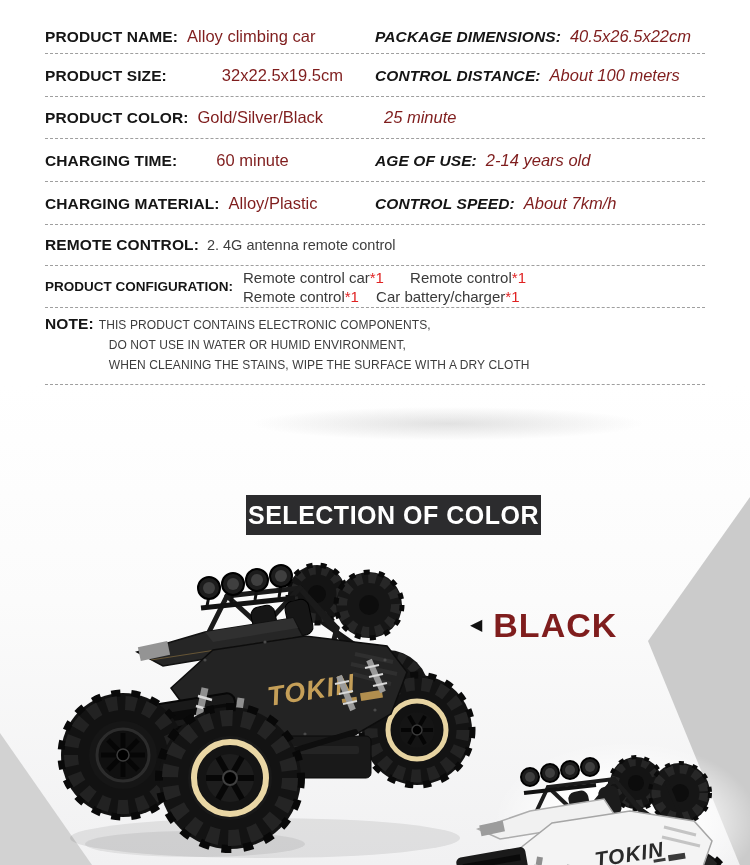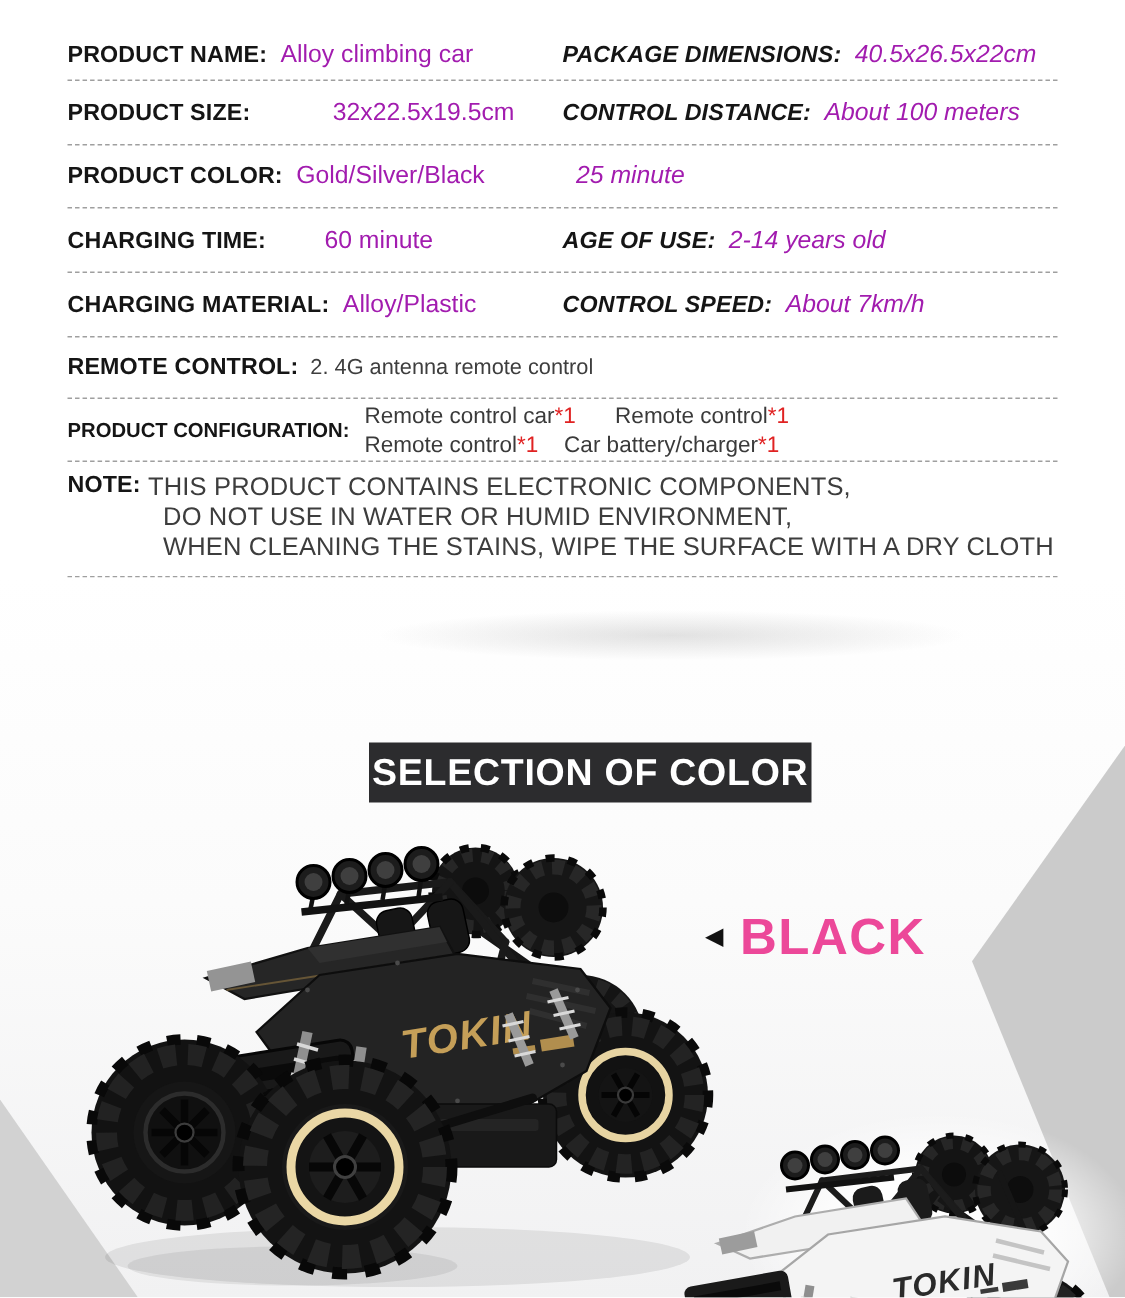--- a/index.html
+++ b/index.html
@@ -7,48 +7,48 @@
         font-family:"Liberation Sans",sans-serif;-webkit-font-smoothing:antialiased;}
 
   
   .spec-table{position:absolute;left:45px;top:20px;width:660px;}
   .row{display:flex;align-items:center;border-bottom:1px dashed #9f9f9f;box-sizing:border-box;}
   .r1{height:34px}.r2{height:43px}.r3{height:42px}.r4{height:43px}.r5{height:43px}
   .r6{height:41px}.r7{height:42px}.r8{height:77px;align-items:flex-start;padding-top:7px;}
   .cell-l{width:330px;display:flex;align-items:baseline;}
   .cell-r{flex:1;display:flex;align-items:baseline;font-style:italic;}
   .lbl{font-weight:bold;font-size:15.5px;color:#151515;white-space:nowrap;letter-spacing:.1px;}
-  .val{font-size:16.5px;color:#a21caf;margin-left:9px;white-space:nowrap;}
+  .val{font-size:16.5px;color:#7f1d1d;margin-left:9px;white-space:nowrap;}
   .gap-a .val{margin-left:55px;} .gap-b .val{margin-left:39px;text-align:center;}
   .val-sm{font-size:14.5px;color:#3e3e3e;margin-left:8px;}
   .cfg-lbl{font-weight:bold;font-size:13.5px;color:#151515;white-space:nowrap;}
   .cfg-block{margin-left:10px;font-size:15px;line-height:19px;color:#3a3a3a;}
   .cfg-item{white-space:nowrap;}
   .cfg-gap1{margin-left:22px;} .cfg-gap2{margin-left:13px;}
   .qty{color:#e02222;}
-  .note-lines{margin-left:5px;font-size:17px;line-height:20px;color:#3d3d3d;letter-spacing:.1px;}
+  .note-lines{margin-left:5px;font-size:12px;line-height:20px;color:#3d3d3d;letter-spacing:.1px;}
   .note-line + .note-line{padding-left:10px;}
 
   
   .photo-bg{position:absolute;left:0;top:385px;width:750px;height:480px;
             background:linear-gradient(180deg,#ffffff 0%,#fbfbfb 45%,#f1f1f2 100%);}
   .smudge{position:absolute;left:140px;top:402px;width:560px;height:48px;
           background:radial-gradient(ellipse 50% 50% at 55% 45%, rgba(110,110,110,.20), rgba(110,110,110,0) 70%);}
   .chevron{position:absolute;left:648px;top:497px;width:102px;height:368px;background:#cbcbcb;
            clip-path:polygon(100% 0, 0 39.1%, 90% 100%, 100% 100%);}
   .corner-tri{position:absolute;left:0;top:733px;width:92px;height:132px;background:#d2d2d2;
               clip-path:polygon(0 0, 100% 100%, 0 100%);}
   .glow{position:absolute;left:450px;top:705px;width:320px;height:195px;
         background:radial-gradient(ellipse 55% 55% at 55% 60%, rgba(255,255,255,.95) 35%, rgba(255,255,255,0) 75%);}
   .banner{position:absolute;left:246px;top:495px;width:295px;height:40px;background:#2c2c2e;
           color:#ffffff;display:flex;align-items:center;justify-content:center;
           font-weight:bold;font-size:25px;letter-spacing:.5px;}
   .color-label{position:absolute;left:470px;top:608px;display:flex;align-items:center;}
   .arrow{font-size:16px;color:#111;margin-right:11px;line-height:1;}
-  .color-name{font-size:34px;font-weight:bold;color:#ec4899;letter-spacing:1px;line-height:1;}
+  .color-name{font-size:34px;font-weight:bold;color:#7f1d1d;letter-spacing:1px;line-height:1;}
   .truck-black{position:absolute;left:55px;top:550px;width:430px;height:315px;}
   .truck-silver{position:absolute;left:428px;top:745px;width:345px;height:270px;}
 </style>
 </head>
 <body>
 
 <div class="page">
 
   <section class="spec-table">
 

